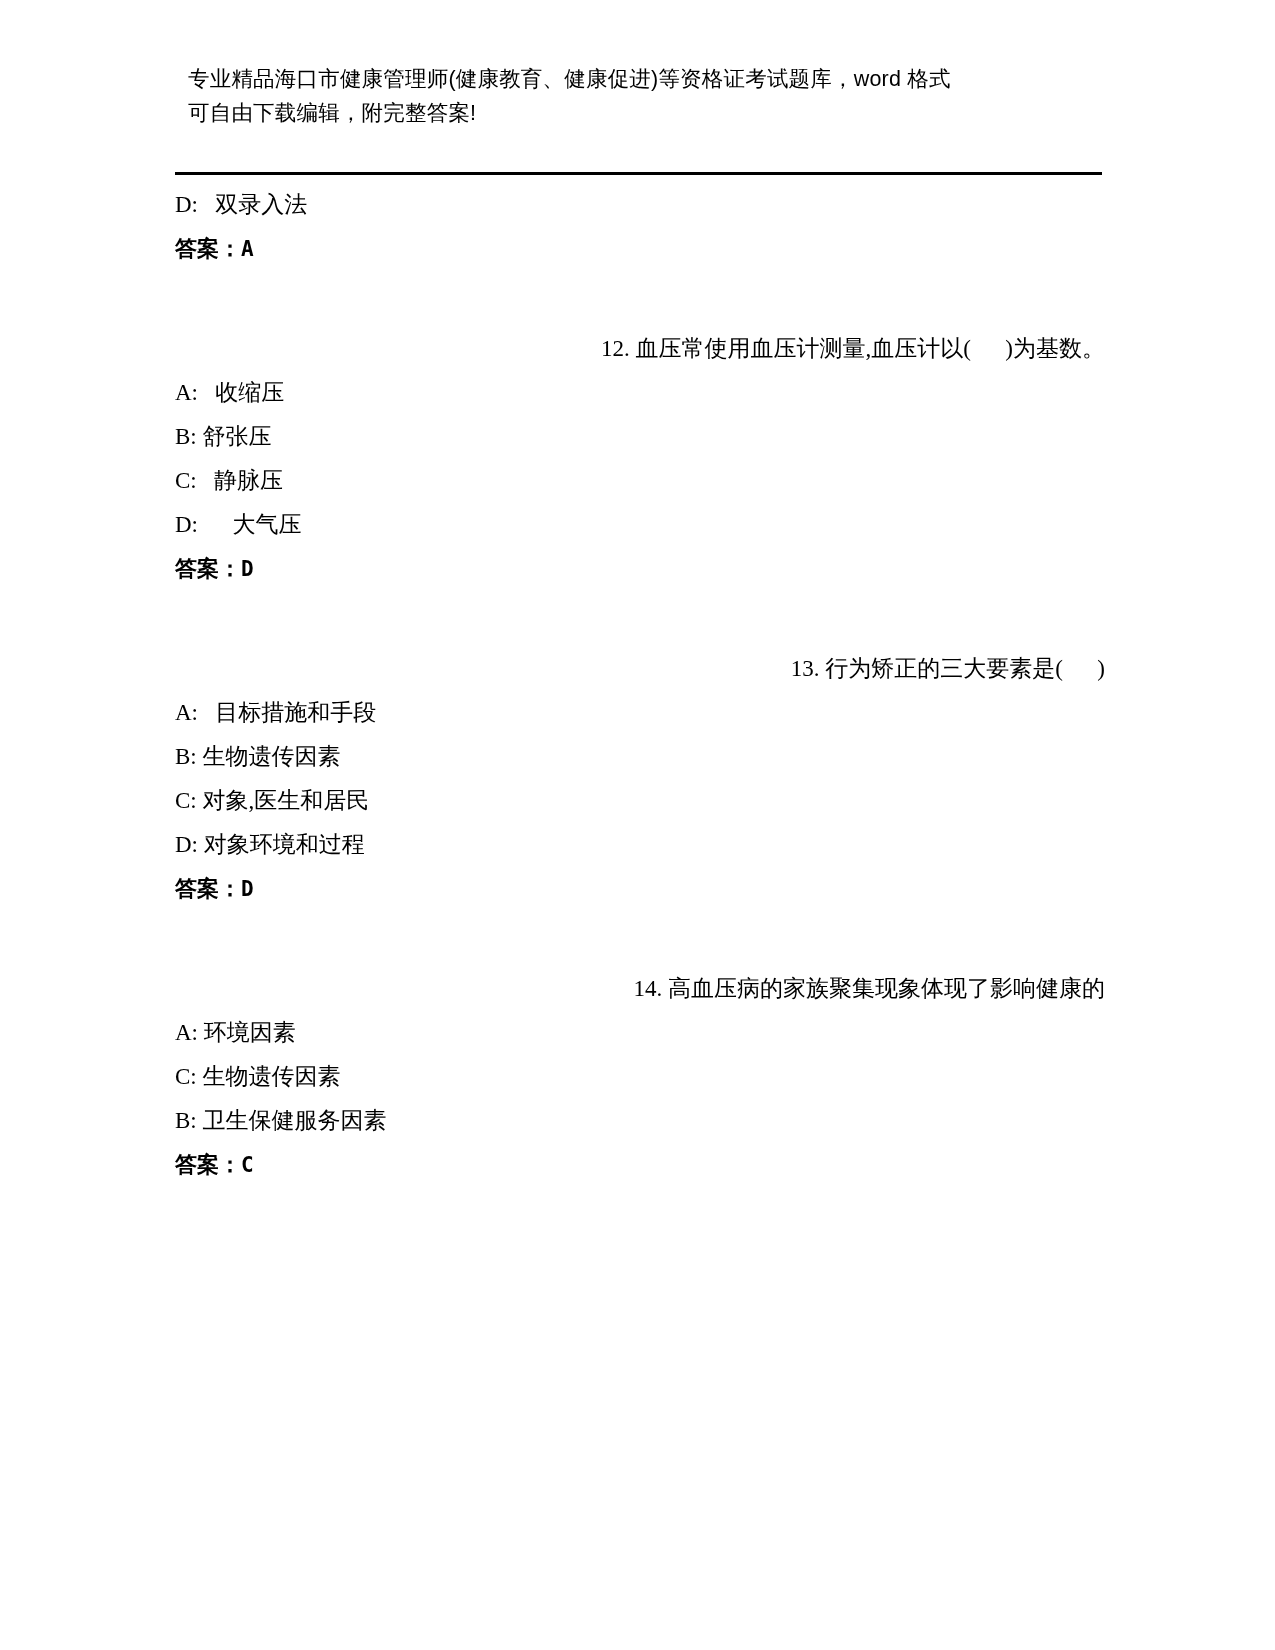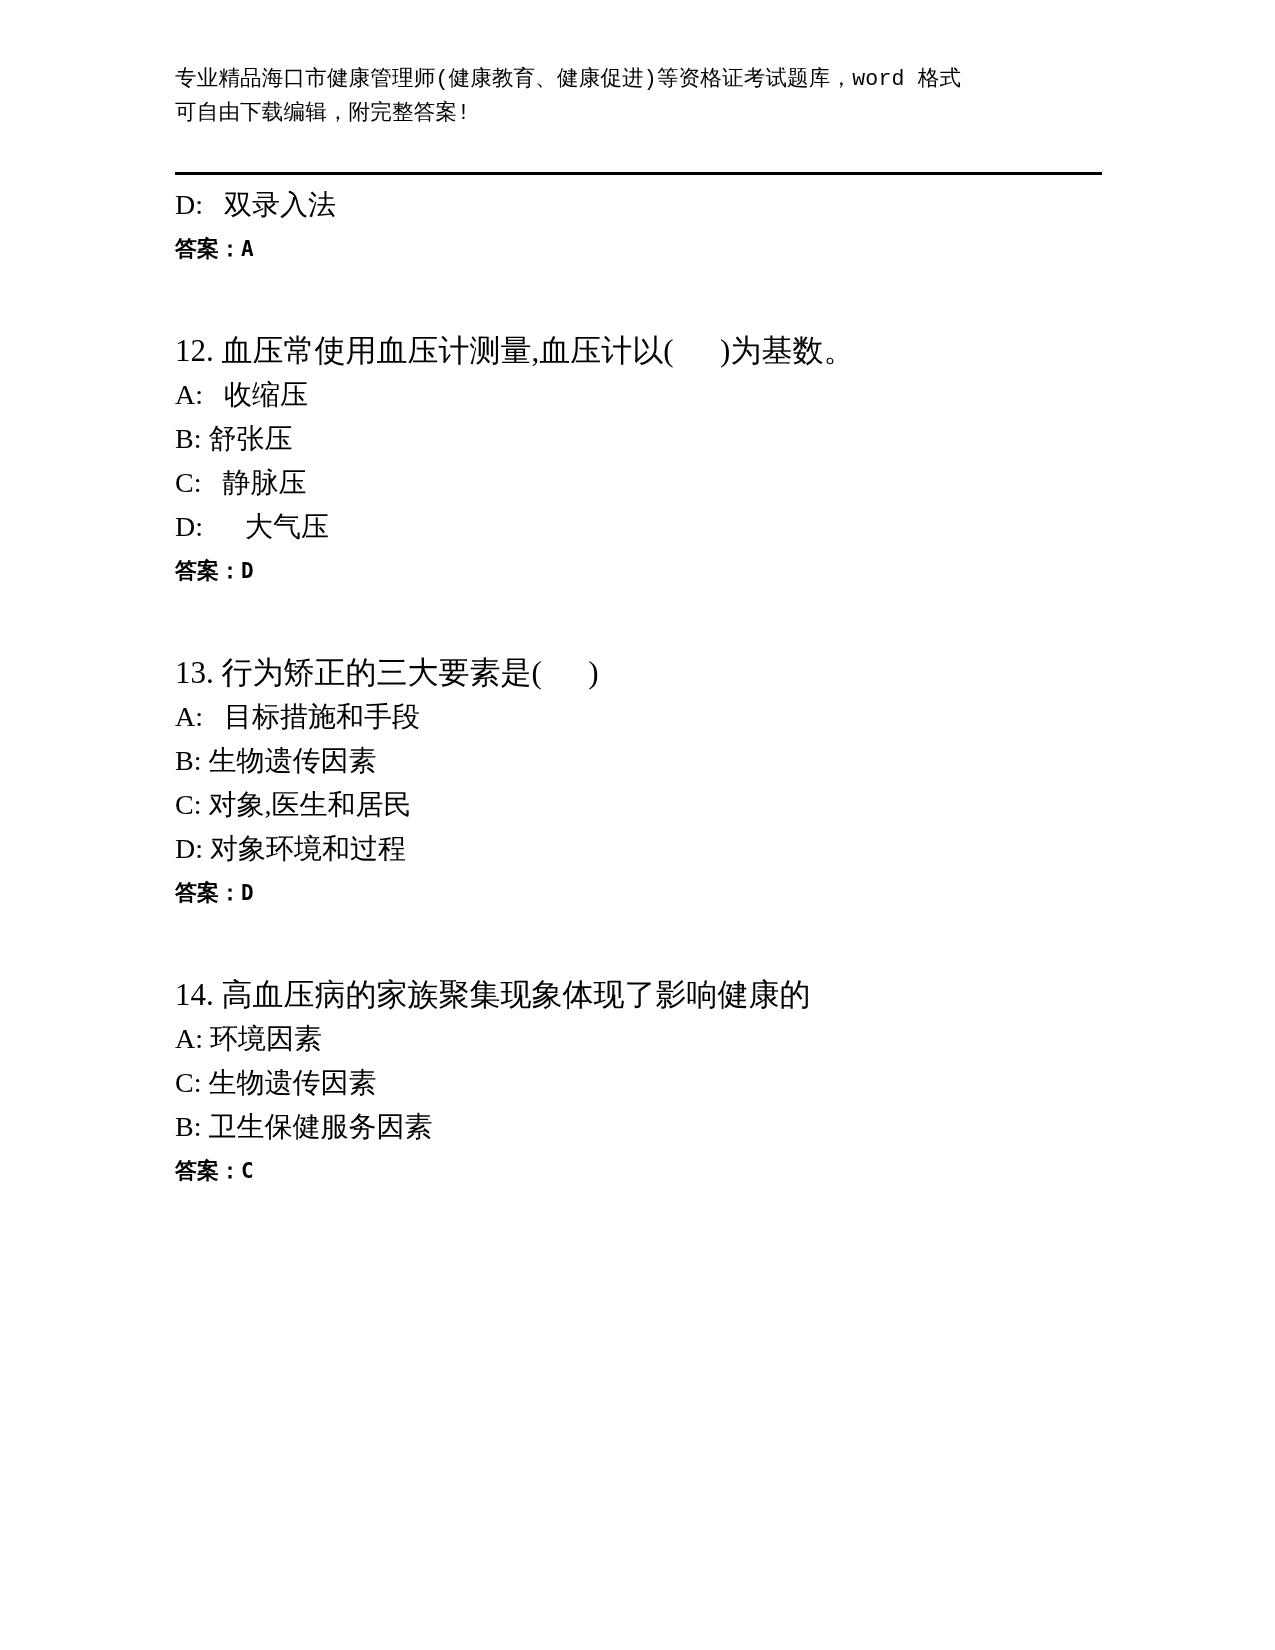--- a/index.html
+++ b/index.html
@@ -16,26 +16,26 @@
   }
   .page {
     position: relative;
     width: 1275px;
     height: 1650px;
     box-sizing: border-box;
     padding: 0;
   }
   .header {
     position: absolute;
-    left: 175px;
+    left: 188px;
     top: 62px;
     width: 925px;
     font-size: 21.5px;
     line-height: 34px;
-    font-family: Liberation Mono, monospace;
+    font-family: Liberation Sans, sans-serif;
     letter-spacing: 0.2px;
   }
   .header .line2 {
     display: block;
   }
   .hr {
     position: absolute;
     left: 175px;
     top: 172px;
     width: 927px;
@@ -47,39 +47,40 @@
   .content {
     position: absolute;
     left: 175px;
     top: 183px;
     width: 930px;
   }
   .q-block {
     margin: 0 0 0 0;
   }
   .line {
-    font-size: 28px;
+    font-size: 23px;
     line-height: 44px;
     white-space: pre;
     font-family: "Liberation Serif", serif;
   }
   .stem {
-    font-size: 31px;
+    font-size: 23px;
     line-height: 44px;
     white-space: pre;
+    text-align: right;
   }
   .answer {
     font-size: 22px;
     line-height: 44px;
     font-weight: bold;
     white-space: pre;
     font-family: "Liberation Sans", sans-serif;
   }
   .answer .label {
-    font-family: Liberation Mono, monospace;
+    font-family: Liberation Serif, serif;
     font-weight: bold;
     margin-top: 6px;
   }
   .answer .val {
     font-family: "DejaVu Sans Mono", monospace;
     font-weight: bold;
     font-size: 21px;
   }
   .gap {
     height: 56px;

